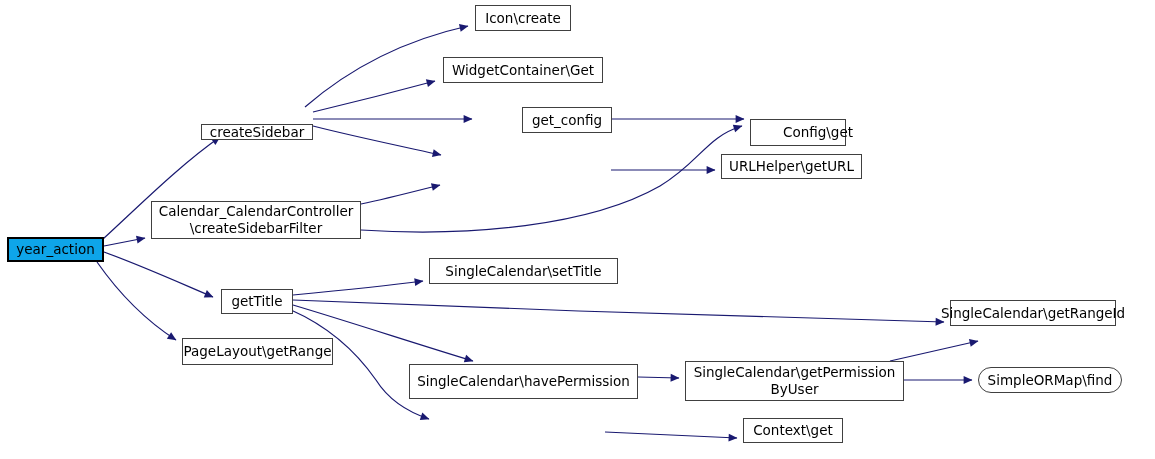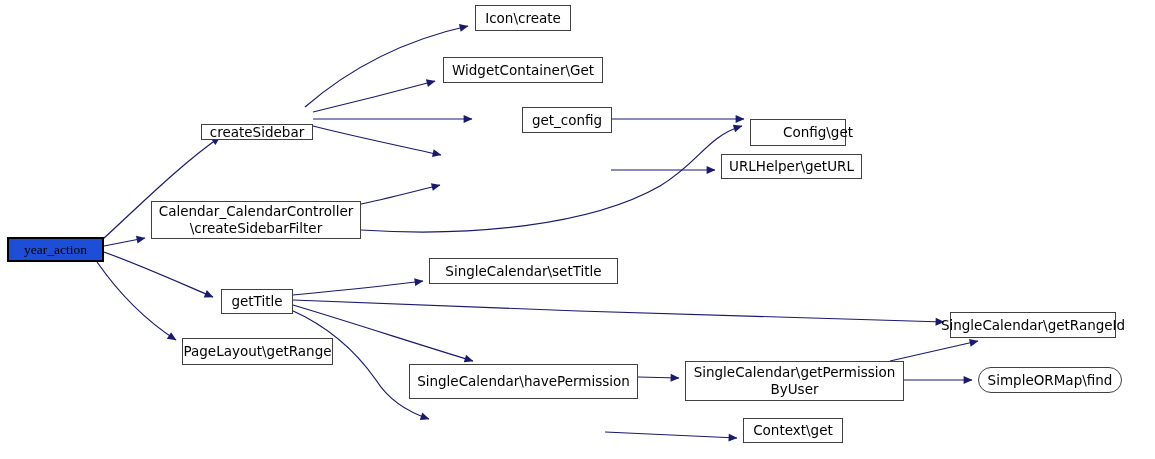--- a/index.html
+++ b/index.html
@@ -20,39 +20,38 @@
     font-size:13.5px;
     line-height:17px;
     display:flex;
     align-items:center;
     justify-content:center;
     text-align:center;
     white-space:pre-line;
     cursor:pointer;
   }
   .node.root{
-    background:#1d4ed8;
+    background:#0ea5e9;
     border:2px solid #000000;
     cursor:default;
-    font-family:Liberation Serif, serif;
   }
   
   #n-year_action{left:7px;top:237px;width:97px;height:25px;}
   #n-createSidebar{left:201px;top:107px;width:112px;height:16px;margin-top:17px;}
   #n-createSidebarFilter{left:151px;top:201px;width:210px;height:38px;}
   #n-getTitle{left:221px;top:289px;width:72px;height:25px;}
   #n-setTitle{left:182px;top:338px;width:151px;height:27px;}
   #n-iconCreate{left:475px;top:5px;width:96px;height:26px;}
   #n-widgetContainerGet{left:443px;top:57px;width:160px;height:26px;}
   #n-getConfig{left:478px;top:107px;width:90px;height:26px;margin-left:44px;}
   #n-urlFor{left:436px;top:158px;width:175px;height:25px;}
   #n-configGet{left:750px;top:119px;width:96px;height:27px;padding-left:40px;}
   #n-getURL{left:721px;top:154px;width:141px;height:25px;}
   #n-getRange{left:429px;top:258px;width:189px;height:26px;}
-  #n-getRangeId{left:950px;top:312px;width:166px;height:26px;}
+  #n-getRangeId{left:950px;top:300px;width:166px;height:26px;}
   #n-havePermission{left:409px;top:364px;width:229px;height:35px;}
   #n-getPermissionByUser{left:685px;top:361px;width:219px;height:40px;}
   #n-find{left:978px;top:367px;width:144px;height:26px;border-radius:13px;}
   #n-getHeaderLine{left:435px;top:419px;width:170px;height:25px;}
   #n-contextGet{left:743px;top:418px;width:100px;height:25px;}
   .edge{fill:none;stroke:#191970;stroke-width:1.2;}
 </style>
 </head>
 <body>
 

